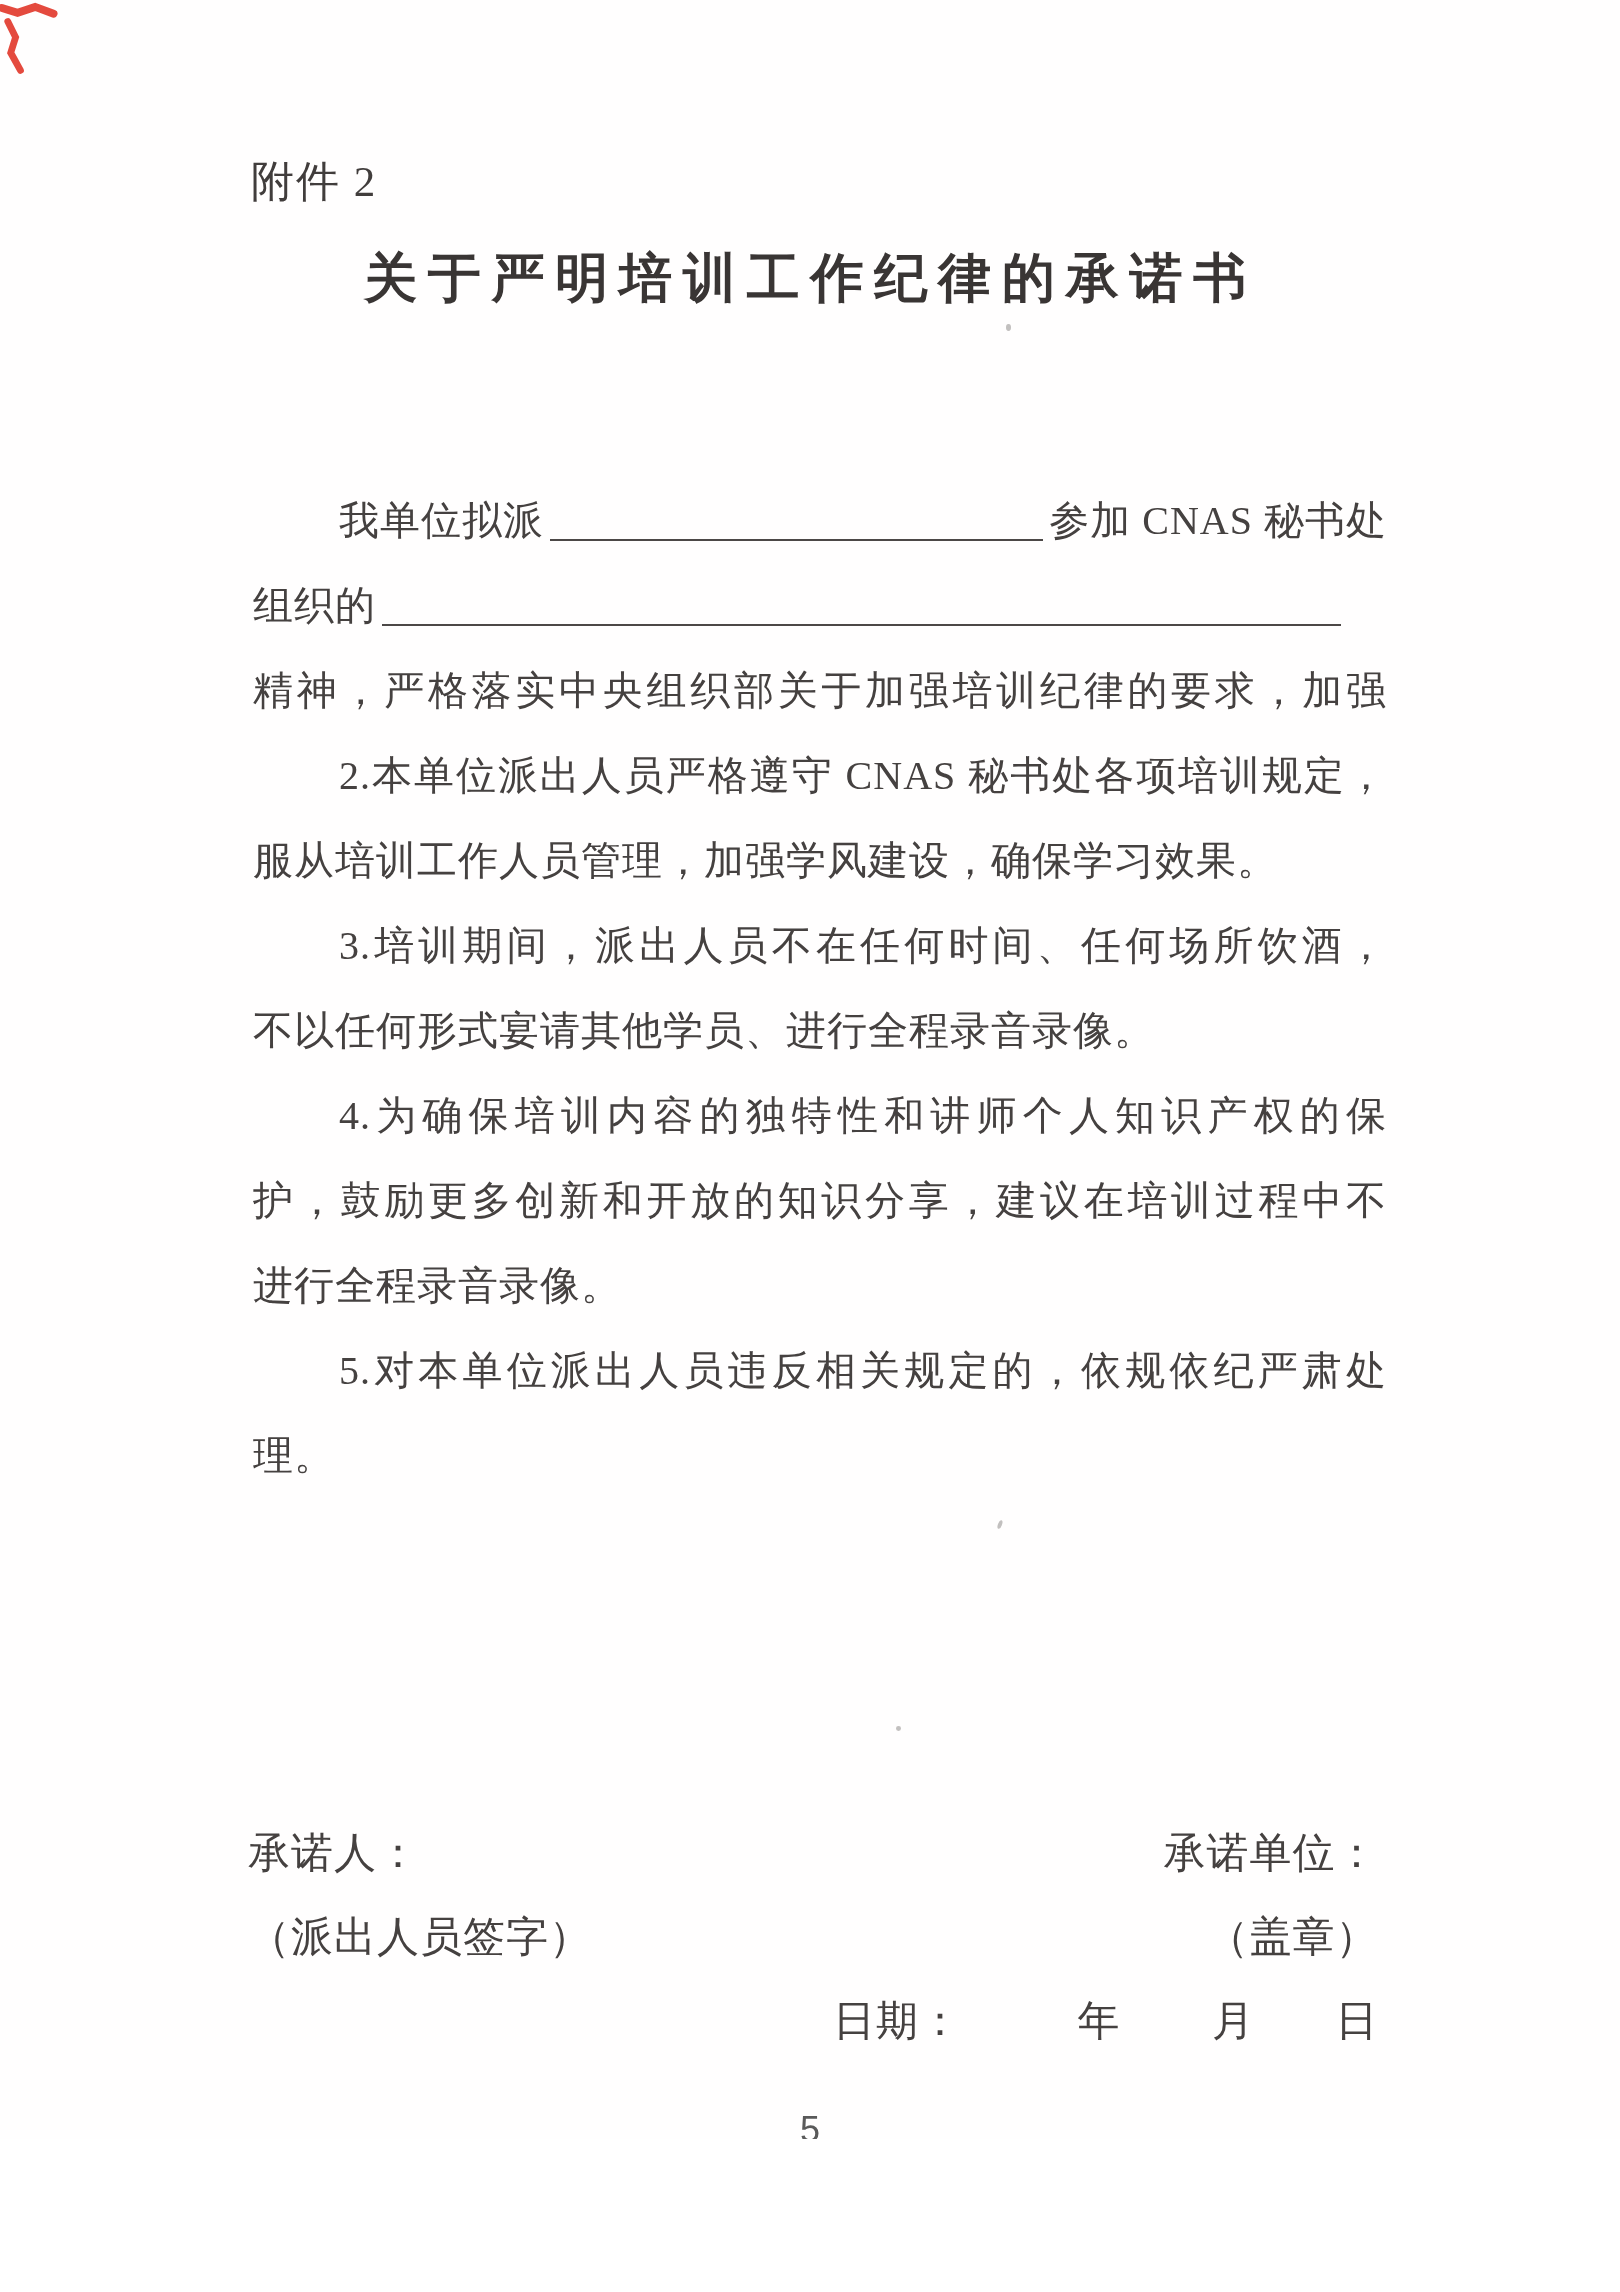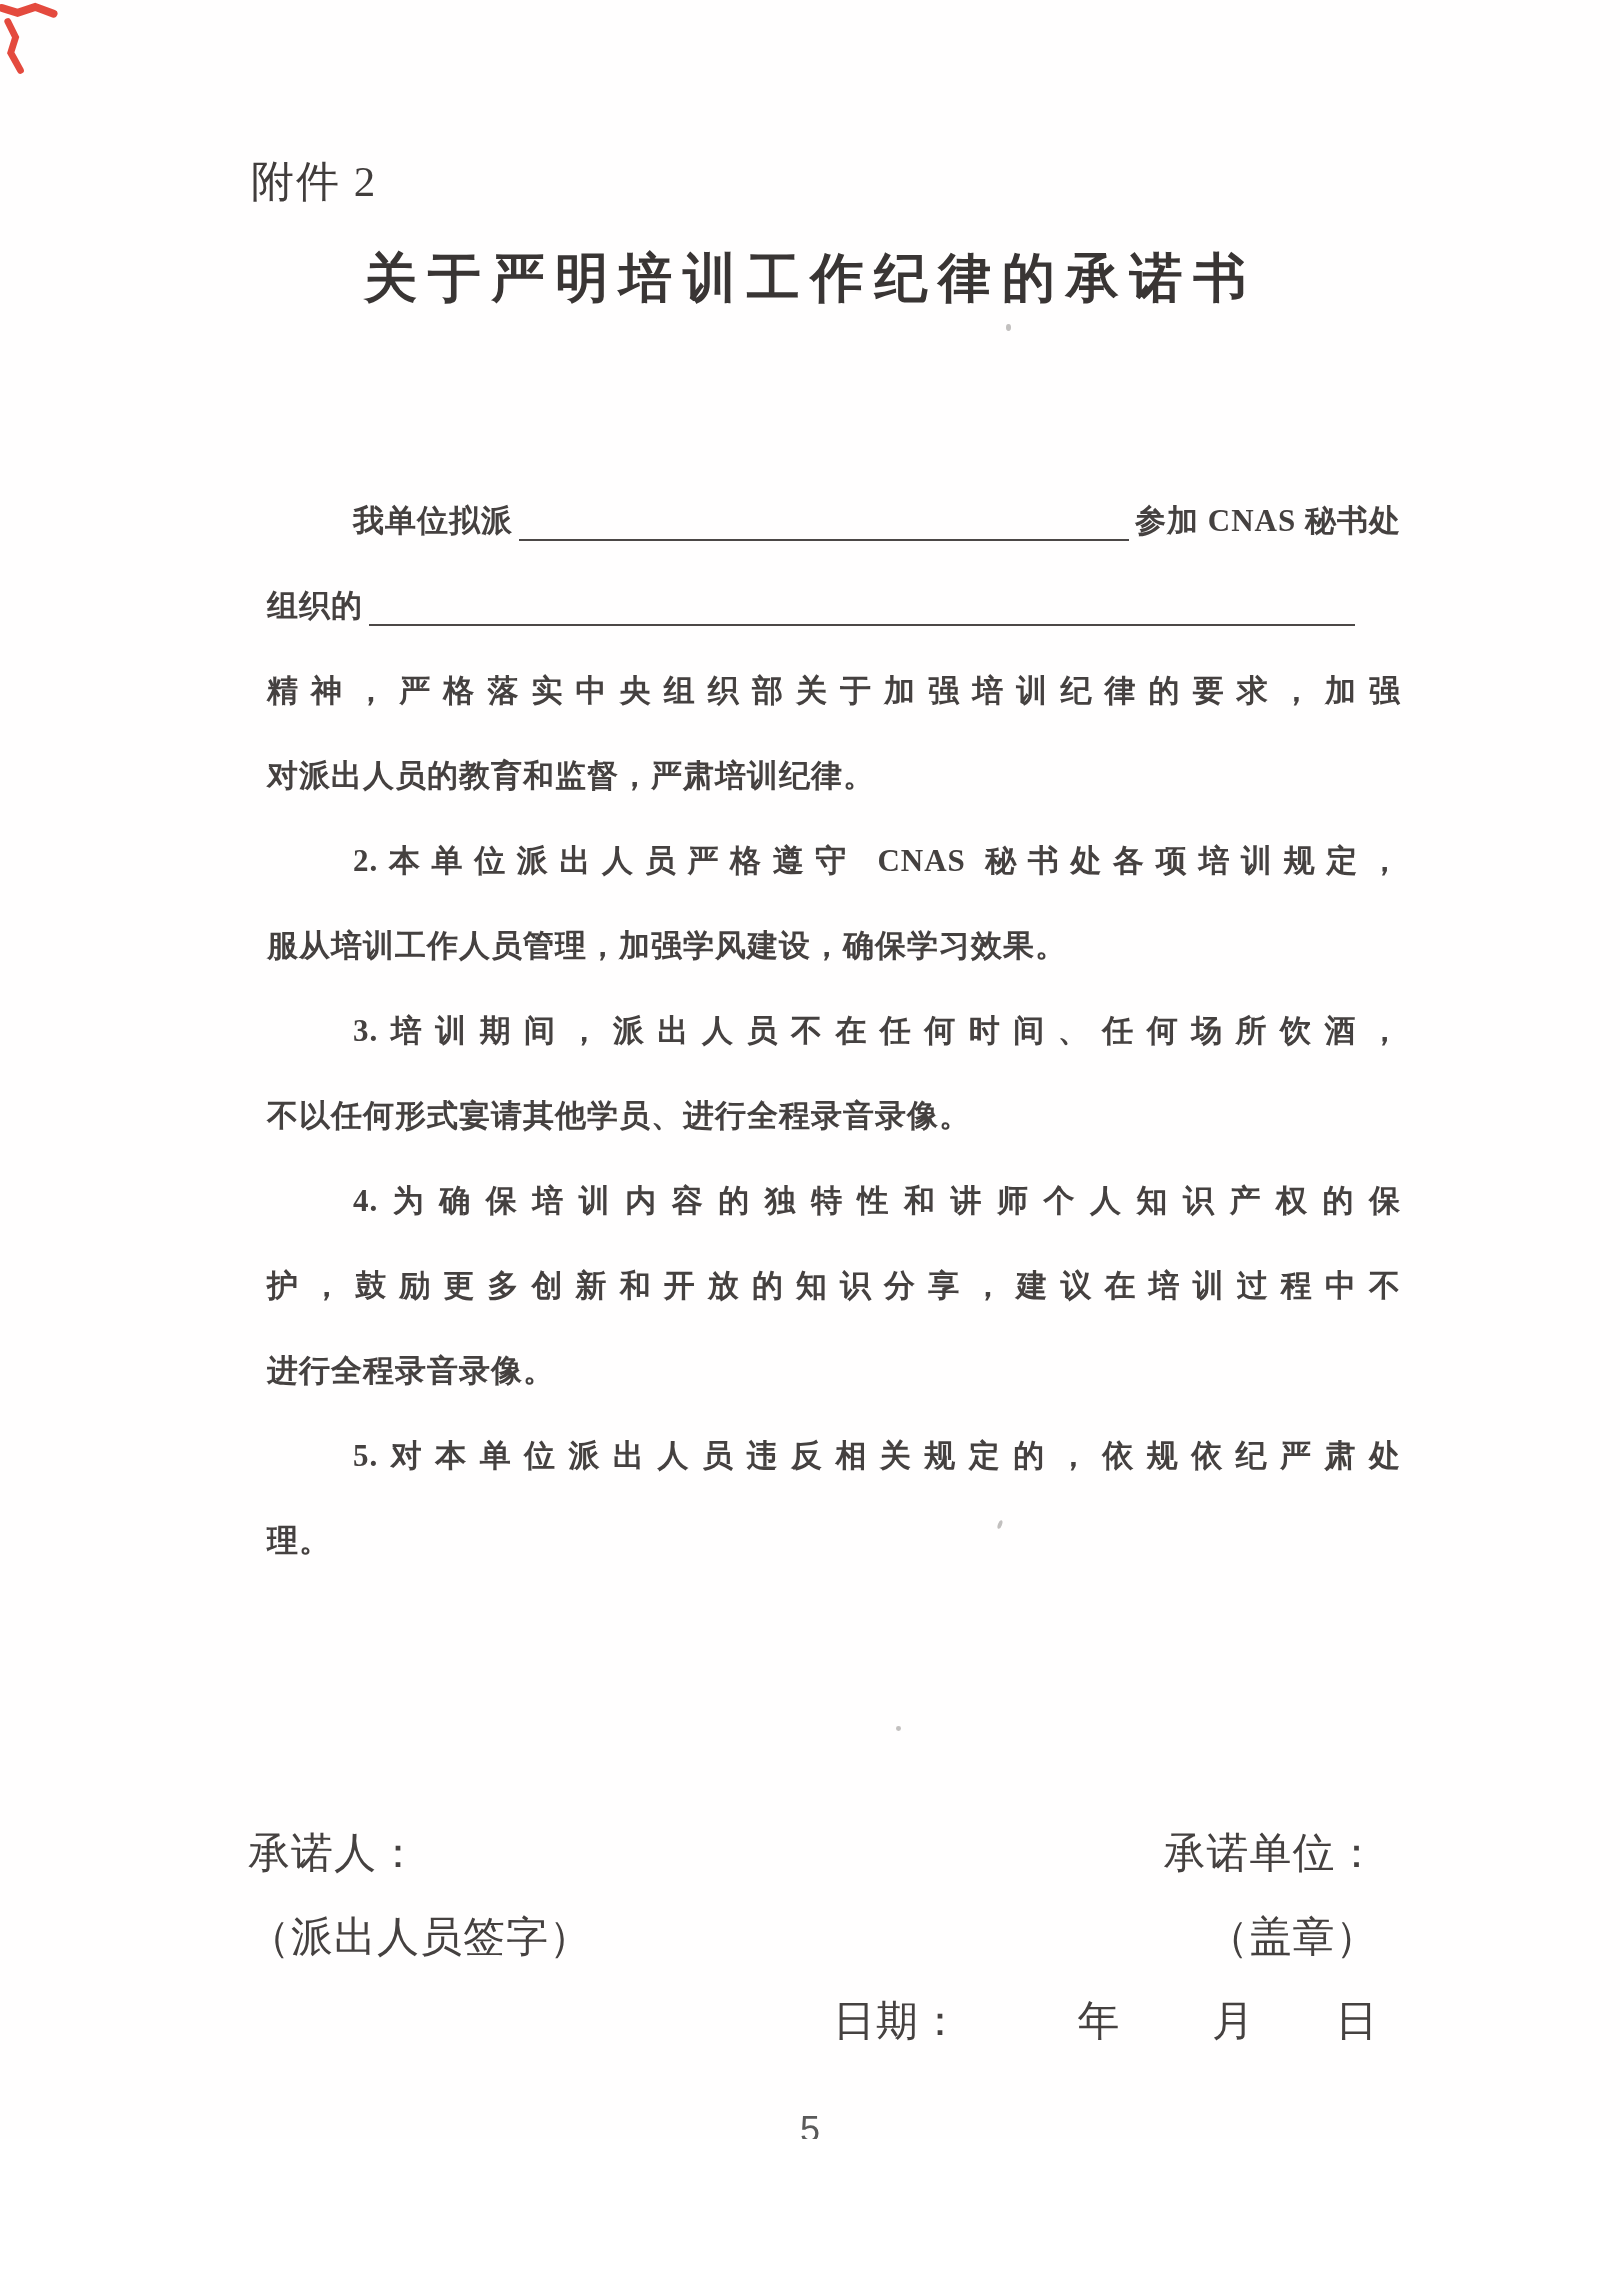--- a/index.html
+++ b/index.html
@@ -23,22 +23,22 @@
 
   .doc-title {
     position:absolute; left:0; right:0; top:243px;
     text-align:center; padding-left:1px;
     font-family:"Liberation Sans", sans-serif;
     font-weight:bold; font-size:53px; letter-spacing:10.8px;
     color:#393534;
   }
 
   .body-block {
-    position:absolute; left:267px; top:478px; width:1134px;
-    font-size:31px; letter-spacing:1px;font-weight:bold;
+    position:absolute; left:253px; top:478px; width:1134px;
+    font-size:40px; letter-spacing:1px;
   }
   .bline {
     height:85px; line-height:85px;
     text-align:left;
   }
   .bline.fill { text-align:justify; text-align-last:justify; }
   .bline.indent { padding-left:86px; }
 
   .introline { display:flex; align-items:stretch; }
   .introline .txt { line-height:85px; white-space:nowrap; }
@@ -95,21 +95,20 @@
       <span class="txt">参加 CNAS 秘书处</span>
     </div>
 
     <div class="bline introline">
       <span class="txt">组织的</span>
       <span class="blank end"></span>
     </div>
 
 
     <div class="bline fill">精神，严格落实中央组织部关于加强培训纪律的要求，加强</div>
-    <div class="bline">对派出人员的教育和监督，严肃培训纪律。</div>
     <div class="bline fill indent">2.本单位派出人员严格遵守 CNAS 秘书处各项培训规定，</div>
     <div class="bline">服从培训工作人员管理，加强学风建设，确保学习效果。</div>
     <div class="bline fill indent">3.培训期间，派出人员不在任何时间、任何场所饮酒，</div>
     <div class="bline">不以任何形式宴请其他学员、进行全程录音录像。</div>
     <div class="bline fill indent">4.为确保培训内容的独特性和讲师个人知识产权的保</div>
     <div class="bline fill">护，鼓励更多创新和开放的知识分享，建议在培训过程中不</div>
     <div class="bline">进行全程录音录像。</div>
     <div class="bline fill indent">5.对本单位派出人员违反相关规定的，依规依纪严肃处</div>
     <div class="bline">理。</div>
   </div>

